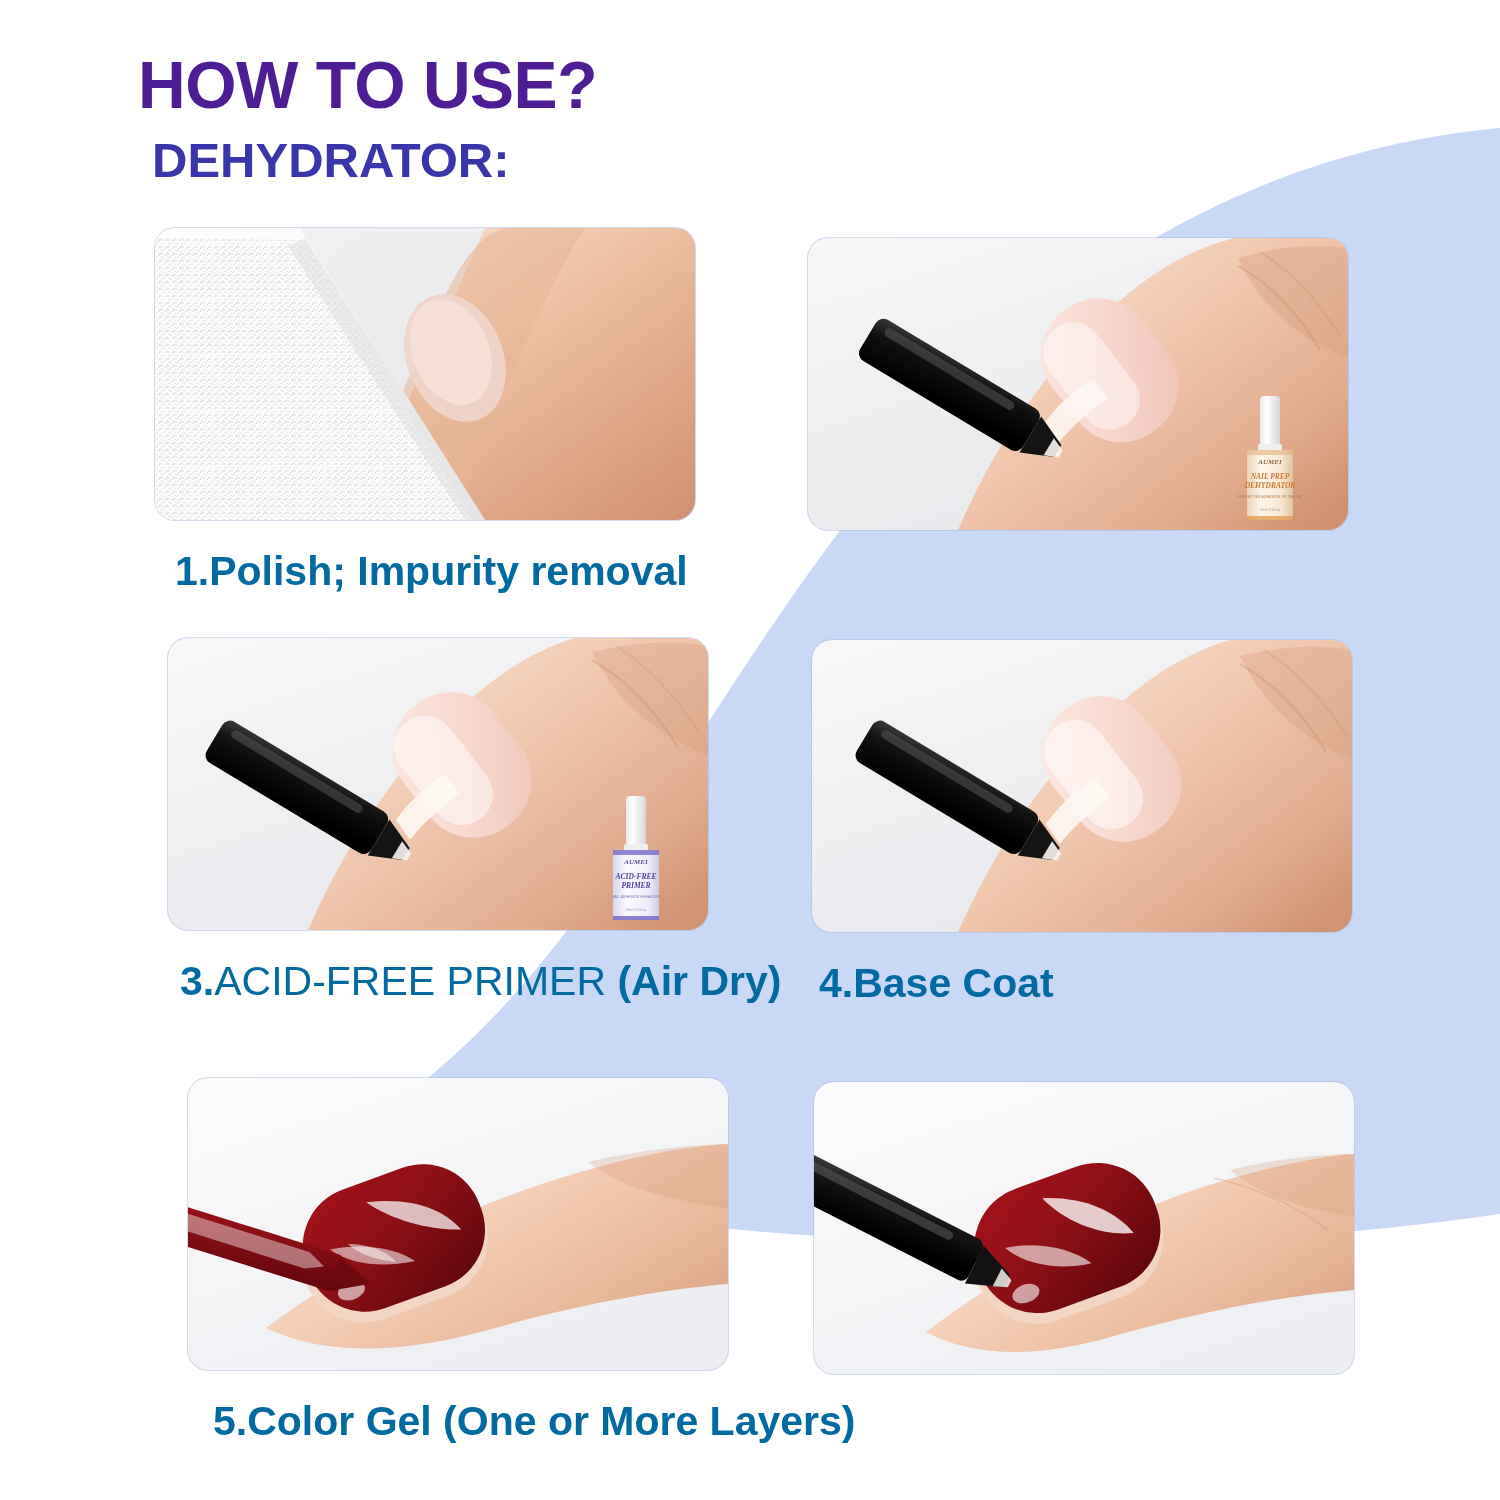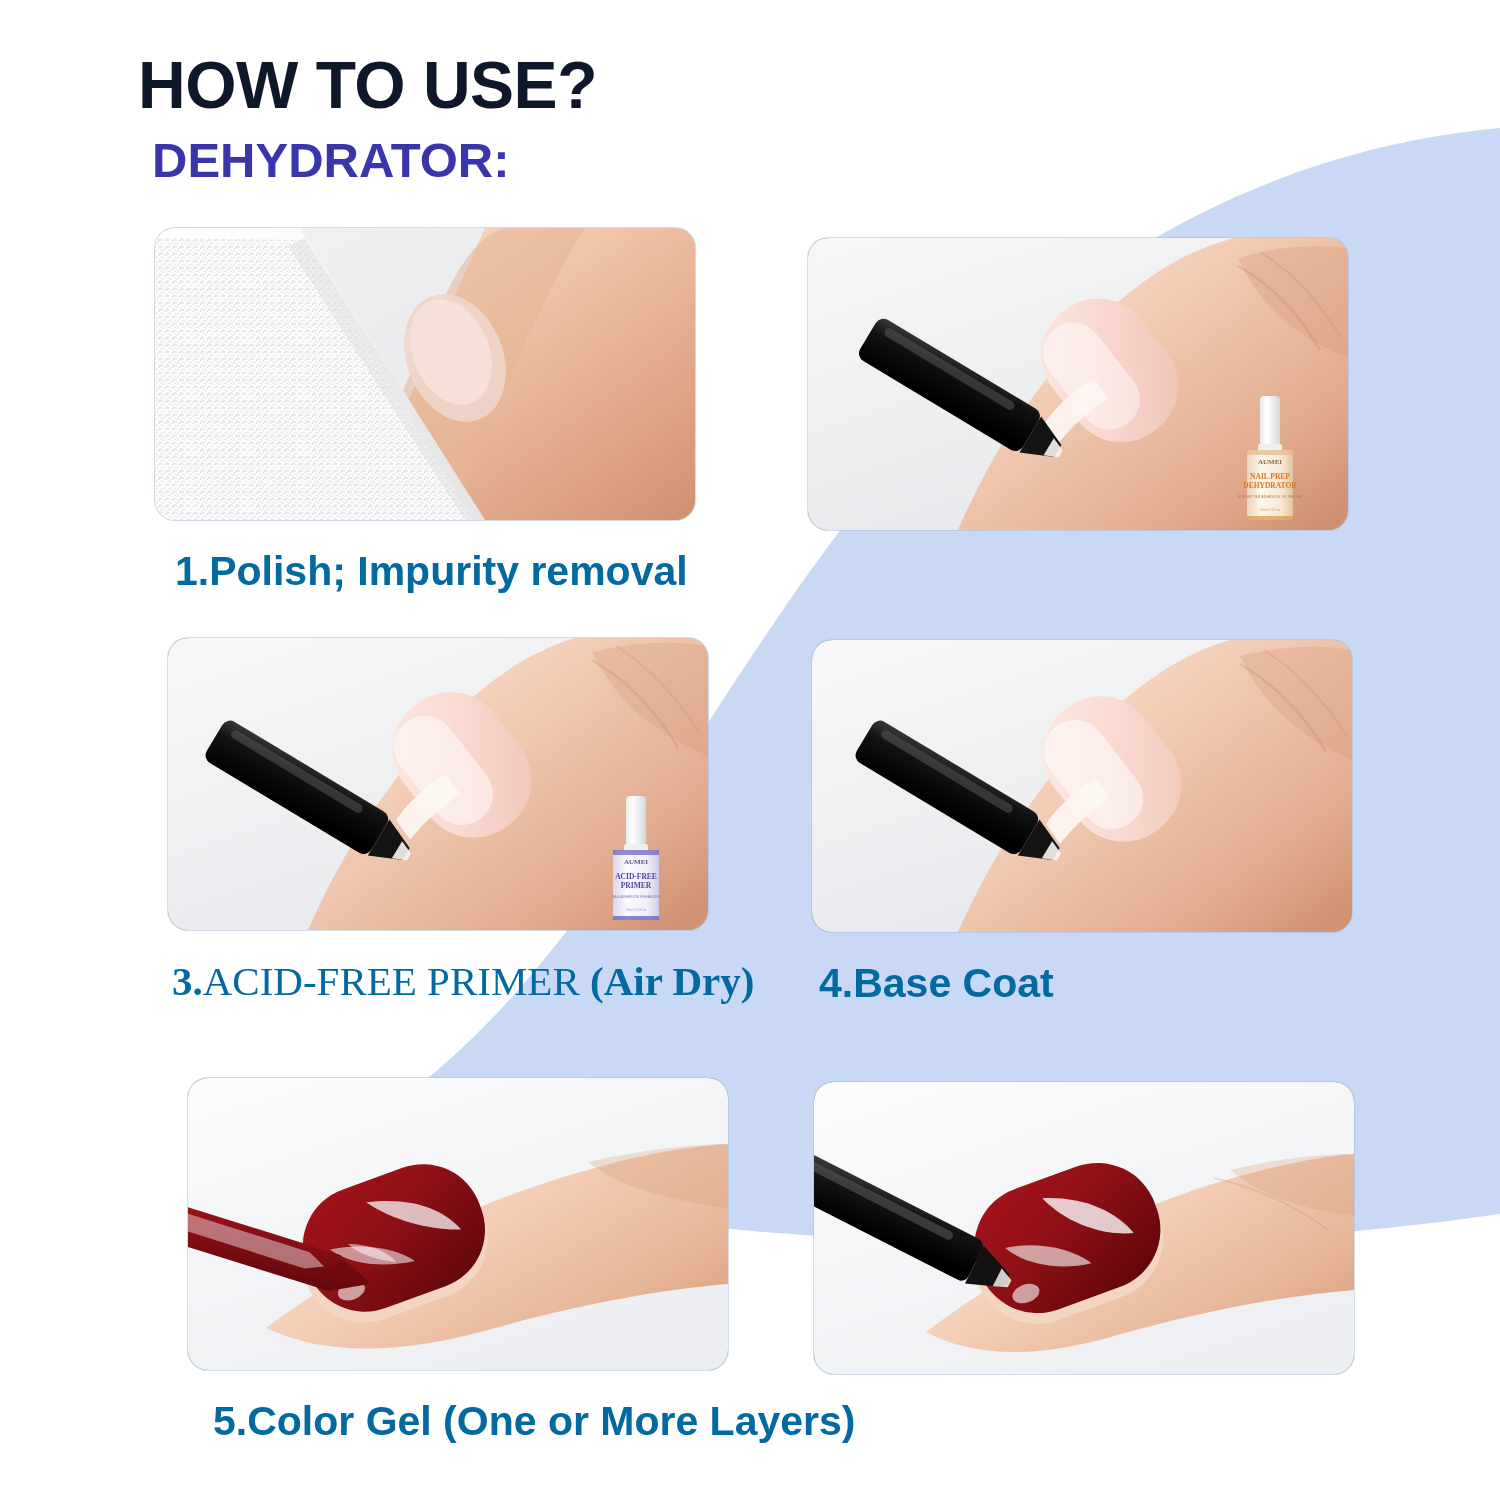--- a/index.html
+++ b/index.html
@@ -30,21 +30,21 @@
   #header {
     position: absolute;
     left: 138px;
     top: 52px;
     z-index: 5;
   }
   #title {
     font-size: 66px;
     font-weight: 700;
     letter-spacing: -0.5px;
-    color: #0f172a;
+    color: #4c1d95;
     line-height: 1.0;
     margin: 0;
     white-space: nowrap;
   }
   #subtitle {
     font-size: 49px;
     font-weight: 700;
     letter-spacing: 0px;
     color: #3a35ab;
     line-height: 1.0;
@@ -63,42 +63,43 @@
   }
   .step {
     position: absolute;
   }
   .photo {
     position: relative;
     width: 540px;
     height: 292px;
     border-radius: 20px;
     overflow: hidden;
-    background: #15803d;
+    background: #c4b5fd;
     box-shadow: 0 0 0 1px rgba(170,190,220,0.55);
+    font-style: italic;
   }
   .photo svg { display: block; width: 100%; height: 100%; }
 
   .caption {
     margin-top: 28px;
     font-size: 41px;
     font-weight: 700;
     color: #0369a1;
     line-height: 1.15;
     white-space: nowrap;
   }
   .caption .reg { font-weight: 400; }
 
   
   #step-1 { left: 155px; top: 228px; }
   #step-1 .caption { margin-left: 20px; }
   #step-2 { left: 808px; top: 238px; }
   #step-2 .caption { margin-left: 10px; }
   #step-3 { left: 168px; top: 638px; }
-  #step-3 .caption { margin-left: 4px; font-family: Liberation Serif, serif; }
+  #step-3 .caption { margin-left: 12px; }
   #step-4 { left: 812px; top: 640px; }
   #step-4 .caption { margin-left: 7px; }
   #step-5 { left: 188px; top: 1078px; }
   #step-5 .caption { margin-left: 25px; }
   #step-6 { left: 814px; top: 1082px; }
   #step-6 .caption { margin-left: 30px; }
 
   
   .bottle {
     position: absolute;

